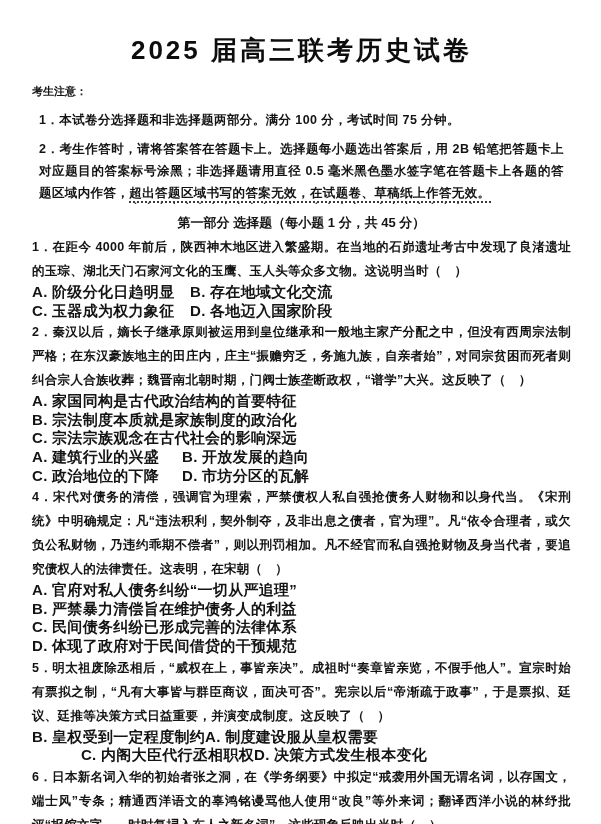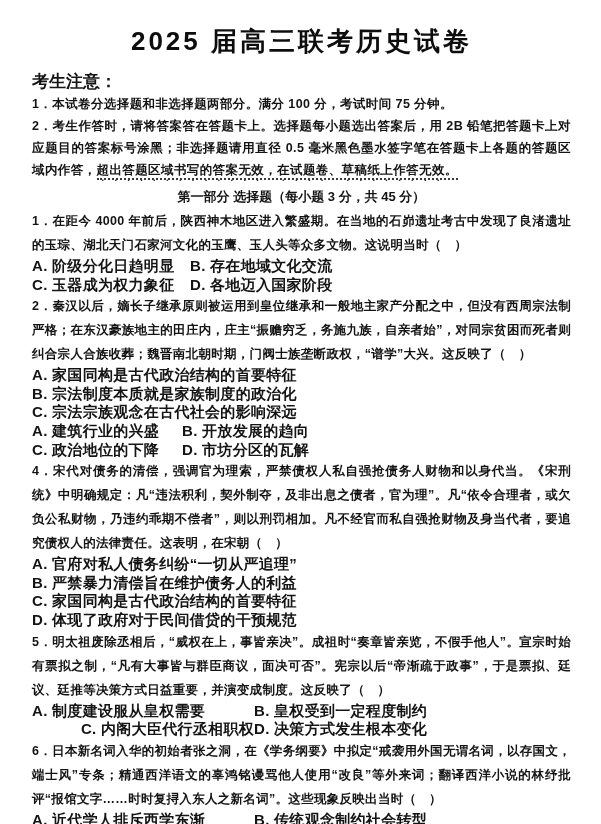--- a/index.html
+++ b/index.html
@@ -3,31 +3,31 @@
 <meta charset="utf-8">
 <style>
   html,body{margin:0;padding:0;}
   body{
     width:601px;height:824px;overflow:hidden;background:#f7f7f5;
     font-family:"Liberation Sans","DejaVu Sans",sans-serif;
     color:#141414;
   }
   .page{
     width:601px;height:824px;background:#ffffff;box-sizing:border-box;
-    padding:14px 30px 0 32px;
+    padding:23px 30px 0 32px;
   }
   .title{
     text-align:center;font-size:26px;font-weight:800;letter-spacing:3px;
     margin:10px 0 12px 0;color:#0d0d0d;
   }
   .notice-heading{
-    font-size:17px;font-weight:700;margin:0;line-height:22px;
+    font-size:11px;font-weight:700;margin:0;line-height:22px;
   }
   .notice-item{
-    font-size:12.5px;font-weight:600;margin:0;line-height:22px;
+    font-size:12.5px;font-weight:600;margin:7px;line-height:22px;
     text-align:justify;letter-spacing:0.4px;
   }
   .emph{
     border-bottom:2px dotted #3a3a3a;padding-bottom:1px;
     text-emphasis:filled dot #333;-webkit-text-emphasis:filled dot #333;
     text-emphasis-position:under right;-webkit-text-emphasis-position:under right;
   }
   .section-heading{
     text-align:center;font-size:13px;margin:4px 0 2px 0;line-height:20px;
     font-weight:600;
@@ -50,21 +50,21 @@
 <div class="page">
 
   <h1 class="title">2025 届高三联考历史试卷</h1>
 
   <div class="notice">
     <p class="notice-heading">考生注意：</p>
     <p class="notice-item">1．本试卷分选择题和非选择题两部分。满分 100 分，考试时间 75 分钟。</p>
     <p class="notice-item"><span>2．考生作答时，请将答案答在答题卡上。选择题每小题选出答案后，用 2B 铅笔把答题卡上对应题目的答案标号涂黑；非选择题请用直径 0.5 毫米黑色墨水签字笔在答题卡上各题的答题区域内作答，</span><span class="emph">超出答题区域书写的答案无效，在试题卷、草稿纸上作答无效。</span></p>
   </div>
 
-  <p class="section-heading"><span class="sec-title">第一部分 选择题</span><span>（每小题 3 分，共 45 分）</span></p>
+  <p class="section-heading"><span class="sec-title">第一部分 选择题</span><span>（每小题 1 分，共 45 分）</span></p>
 
   <div class="questions" id="questions">
       <div>
         <p class="stem">1．在距今 4000 年前后，陕西神木地区进入繁盛期。在当地的石峁遗址考古中发现了良渚遗址的玉琮、湖北天门石家河文化的玉鹰、玉人头等众多文物。这说明当时（　）</p>
         <div class="opt-row">
           <span class="opt-cell" style="width: 158px; flex: 0 0 158px;">A. 阶级分化日趋明显</span>
           <span class="opt-cell">B. 存在地域文化交流</span>
         </div>
         <div class="opt-row">
           <span class="opt-cell" style="width: 158px; flex: 0 0 158px;">C. 玉器成为权力象征</span>
@@ -95,31 +95,31 @@
       </div>
       <div>
         <p class="stem">4．宋代对债务的清偿，强调官为理索，严禁债权人私自强抢债务人财物和以身代当。《宋刑统》中明确规定：凡“违法积利，契外制夺，及非出息之债者，官为理”。凡“依令合理者，或欠负公私财物，乃违约乖期不偿者”，则以刑罚相加。凡不经官而私自强抢财物及身当代者，要追究债权人的法律责任。这表明，在宋朝（　）</p>
         <div class="opt-row">
           <span class="opt-cell">A. 官府对私人债务纠纷“一切从严追理”</span>
         </div>
         <div class="opt-row">
           <span class="opt-cell">B. 严禁暴力清偿旨在维护债务人的利益</span>
         </div>
         <div class="opt-row">
-          <span class="opt-cell">C. 家国同构是古代政治结构的首要特征</span>
+          <span class="opt-cell">C. 民间债务纠纷已形成完善的法律体系</span>
         </div>
         <div class="opt-row">
           <span class="opt-cell">D. 体现了政府对于民间借贷的干预规范</span>
         </div>
       </div>
       <div>
         <p class="stem">5．明太祖废除丞相后，“威权在上，事皆亲决”。成祖时“奏章皆亲览，不假手他人”。宣宗时始有票拟之制，“凡有大事皆与群臣商议，面决可否”。宪宗以后“帝渐疏于政事”，于是票拟、廷议、廷推等决策方式日益重要，并演变成制度。这反映了（　）</p>
         <div class="opt-row">
+          <span class="opt-cell">B. 皇权受到一定程度制约</span>
           <span class="opt-cell" style="width: 222px; flex: 0 0 222px;">A. 制度建设服从皇权需要</span>
-          <span class="opt-cell">B. 皇权受到一定程度制约</span>
         </div>
         <div class="opt-row">
           <span class="opt-cell" style="width: 222px; flex: 0 0 222px; text-align: right;">C. 内阁大臣代行丞相职权</span>
           <span class="opt-cell">D. 决策方式发生根本变化</span>
         </div>
       </div>
       <div>
         <p class="stem">6．日本新名词入华的初始者张之洞，在《学务纲要》中拟定“戒袭用外国无谓名词，以存国文，端士风”专条；精通西洋语文的辜鸿铭谩骂他人使用“改良”等外来词；翻译西洋小说的林纾批评“报馆文字……时时复挦入东人之新名词”。这些现象反映出当时（　）</p>
         <div class="opt-row">
           <span class="opt-cell" style="width: 222px; flex: 0 0 222px;">A. 近代学人排斥西学东渐</span>

